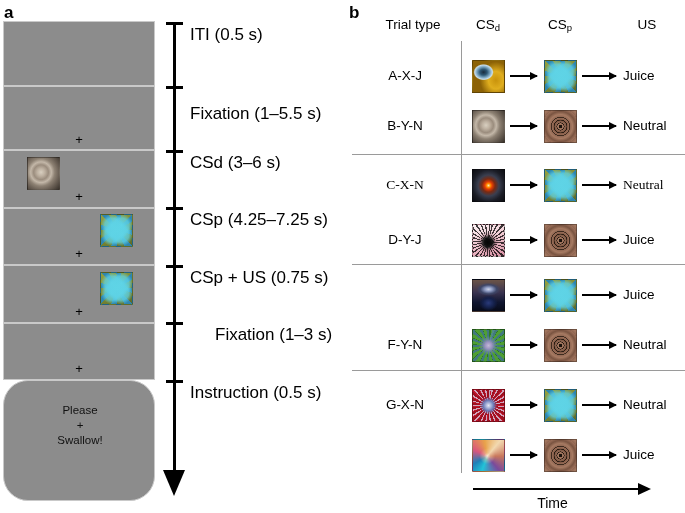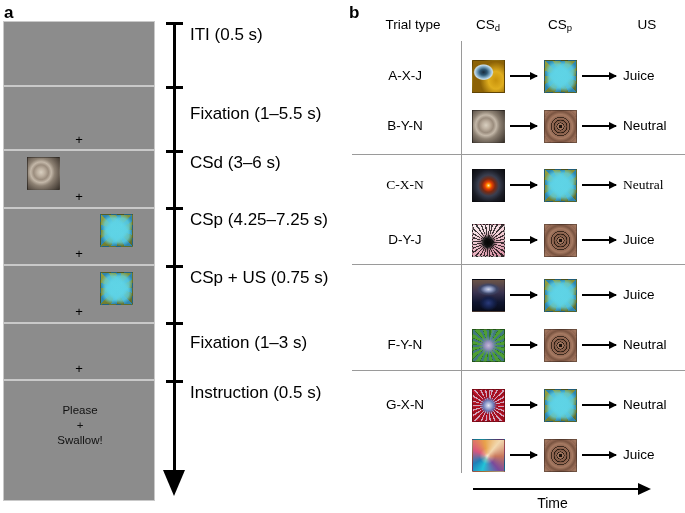--- a/index.html
+++ b/index.html
@@ -349,21 +349,21 @@
 
   <div class="screen-frame" style="top:244px; height:58px;">
     <div class="stim fx fx-X" style="left:96px; top:6px;"></div>
     <div class="fixation" style="top:39px;">+</div>
   </div>
 
   <div class="screen-frame" style="top:302px; height:57px;">
     <div class="fixation" style="top:38px;">+</div>
   </div>
 
-  <div class="screen-frame" style="top:359px; height:121px;">
+  <div class="screen-frame" style="top:359px; height:121px;border-radius:25px;">
     <div class="instr-text" style="top:22px;">Please</div>
     <div class="instr-text" style="top:37px;">+</div>
     <div class="instr-text" style="top:52px;">Swallow!</div>
   </div>
 
 </div>
 
 <div id="timeline">
   <div id="timeline-axis" style="height:452px;"></div>
   <div id="timeline-arrowhead" style="top:456px;"></div>
@@ -374,21 +374,21 @@
   <div class="tick" style="top:193px;"></div>
   <div class="tick" style="top:251px;"></div>
   <div class="tick" style="top:308px;"></div>
   <div class="tick" style="top:366px;"></div>
 
   <div class="phase-label" style="top:12px;">ITI (0.5 s)</div>
   <div class="phase-label" style="top:76px;margin-top:15px;">Fixation (1–5.5 s)</div>
   <div class="phase-label" style="top:140px;">CSd (3–6 s)</div>
   <div class="phase-label" style="top:197px;">CSp (4.25–7.25 s)</div>
   <div class="phase-label" style="top:255px;">CSp + US (0.75 s)</div>
-  <div class="phase-label" style="top:320px;">Fixation (1–3 s)</div>
+  <div class="phase-label" style="top:312px;margin-left:25px;">Fixation (1–3 s)</div>
   <div class="phase-label" style="top:370px;">Instruction (0.5 s)</div>
 </div>
 
 <div class="panel-label" id="panel-b-label">b</div>
 
 <div id="panel-b">
 
   <div class="col-head" style="left:61px;"><span>Trial type</span></div>
   <div class="col-head" style="left:136px;"><span>CS</span><sub>d</sub></div>
   <div class="col-head" style="left:208px;"><span>CS</span><sub>p</sub></div>

